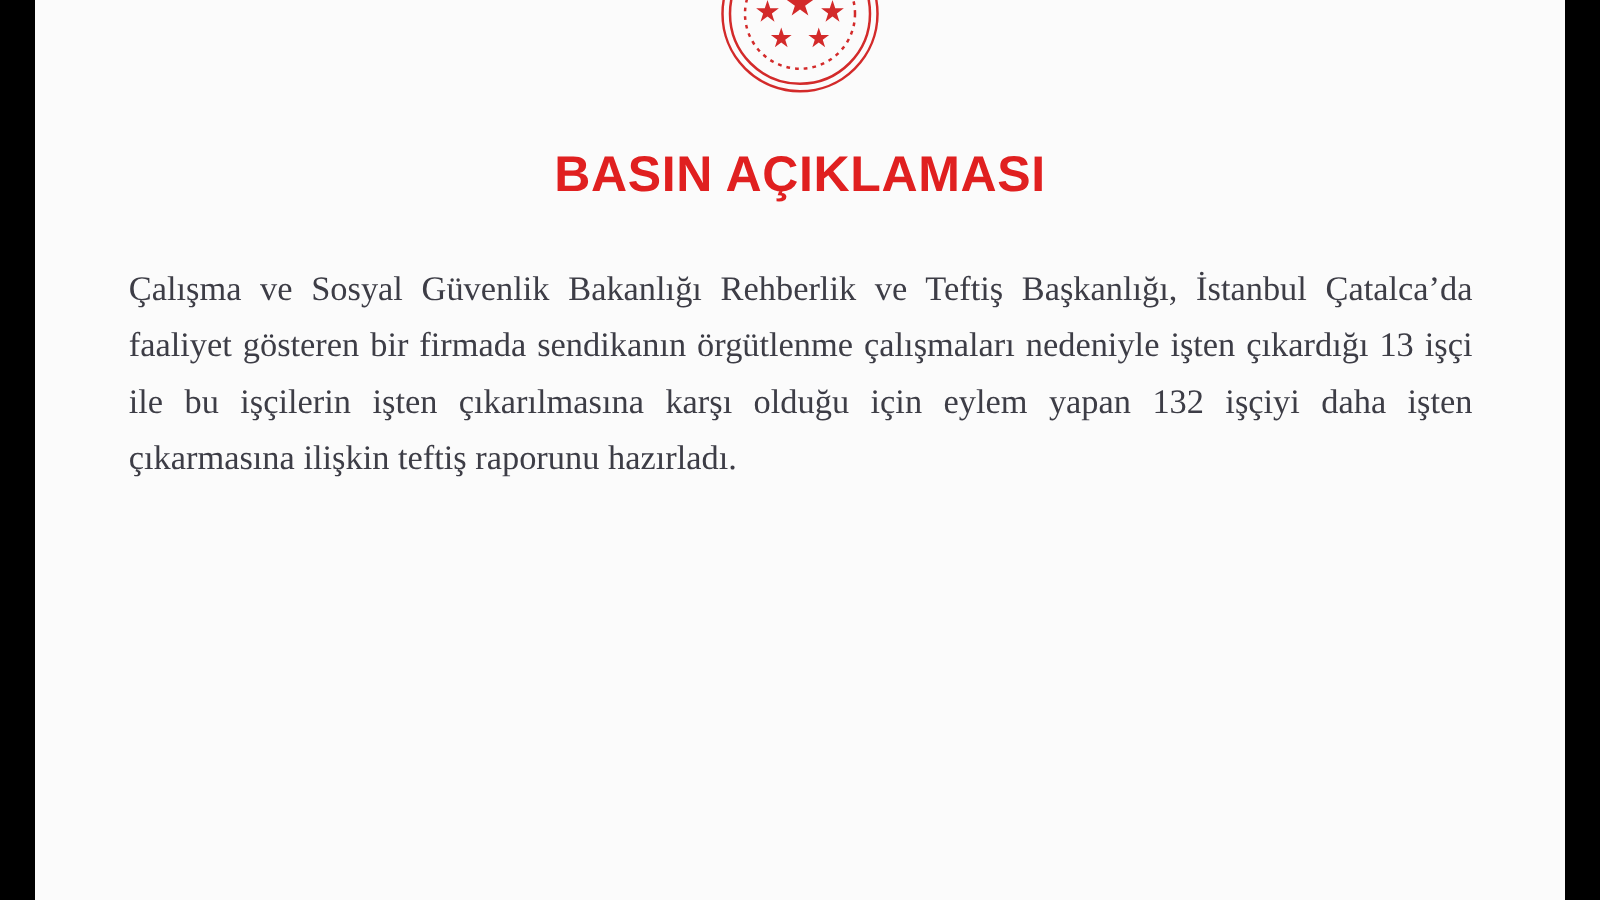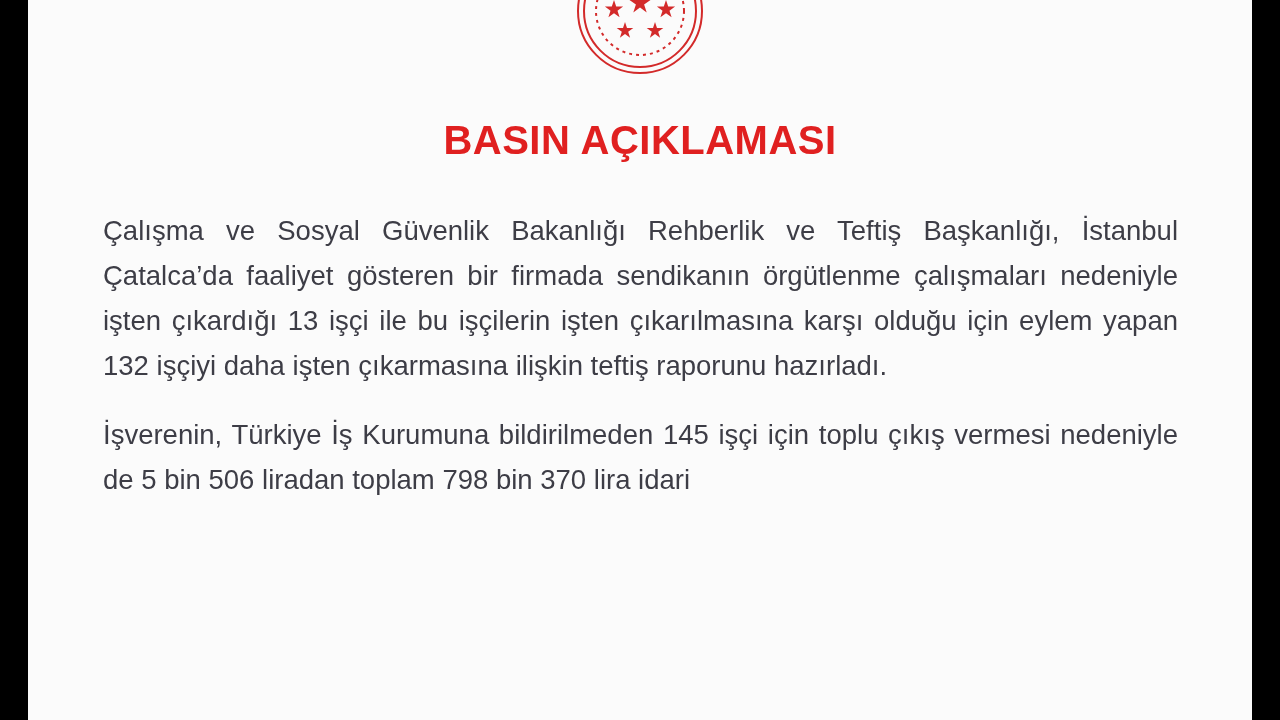--- a/index.html
+++ b/index.html
@@ -53,20 +53,21 @@
     top: 208px;
     width: 1075px;
     color: #3d3d46;
     font-size: 27.5px;
     line-height: 45px;
     text-align: justify;
     text-justify: inter-word;
   }
   .para {
     margin: 0 0 24px 0;
+    font-family: Liberation Serif, serif;
   }
   .para:last-child {
     margin-bottom: 0;
   }
 </style>
 </head>
 <body>
 
 <div class="screen">
   <div class="page">
@@ -85,17 +86,16 @@
           <polygon points="60,86 62,92 68.3,92 63.2,95.7 65.1,101.7 60,98 54.9,101.7 56.8,95.7 51.7,92 58,92"></polygon>
           <polygon points="90,86 92,92 98.3,92 93.2,95.7 95.1,101.7 90,98 84.9,101.7 86.8,95.7 81.7,92 88,92"></polygon>
         </g>
       </svg>
     </div>
 
     <div class="doc-title">BASIN AÇIKLAMASI</div>
 
     <div class="body-text">
       <p class="para">Çalışma ve Sosyal Güvenlik Bakanlığı Rehberlik ve Teftiş Başkanlığı, İstanbul Çatalca’da faaliyet gösteren bir firmada sendikanın örgütlenme çalışmaları nedeniyle işten çıkardığı 13 işçi ile bu işçilerin işten çıkarılmasına karşı olduğu için eylem yapan 132 işçiyi daha işten çıkarmasına ilişkin teftiş raporunu hazırladı.</p>
-      <p class="para">İşverenin, Türkiye İş Kurumuna bildirilmeden 145 işçi için toplu çıkış vermesi nedeniyle de 5 bin 506 liradan toplam 798 bin 370 lira idari</p>
     </div>
 
   </div>
 </div>
 
 </body></html>

